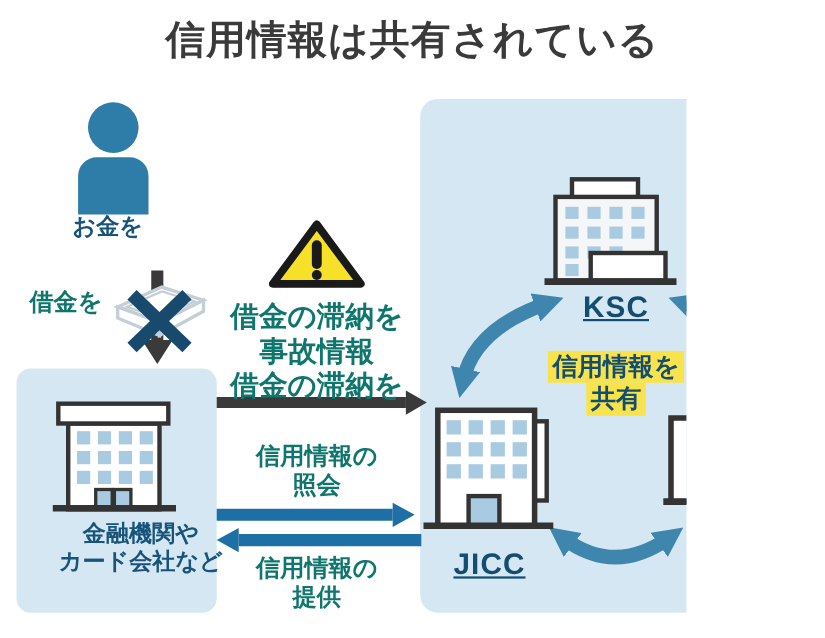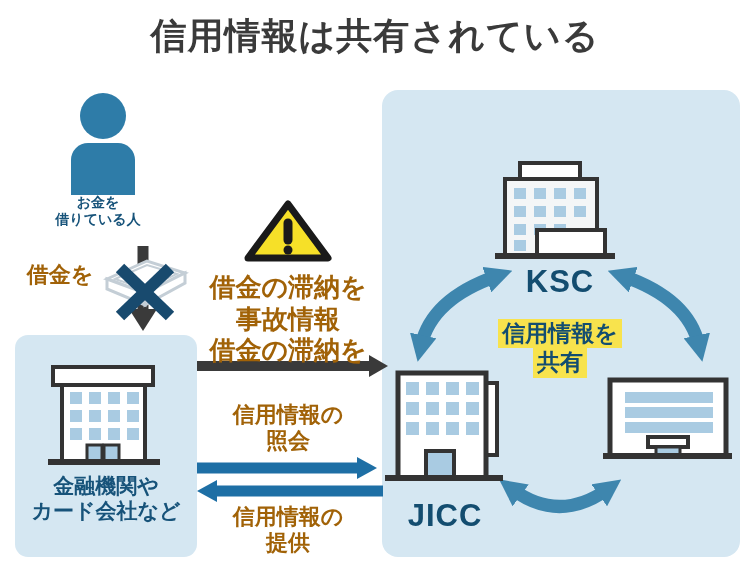--- a/index.html
+++ b/index.html
@@ -1,33 +1,33 @@
 <!DOCTYPE html>
 <html><head>
 <meta charset="utf-8">
 <style>
   html,body{margin:0;padding:0;background:#fff;}
   .canvas{
-    position:relative;width:750px;height:580px;background:#ffffff;
+    position:relative;width:624px;height:580px;background:#ffffff;
     font-family:"Liberation Sans","DejaVu Sans",sans-serif;overflow:hidden;
   }
   .title{
     position:absolute;left:0;top:12px;width:750px;margin:0;text-align:center;
     font-size:36px;font-weight:bold;color:#3a3a3a;letter-spacing:1px;
   }
   .box{position:absolute;background:#d5e7f2;border-radius:16px;}
   .left-box{left:15px;top:335px;width:182px;height:222px;border-radius:13px;}
   .right-box{left:382px;top:90px;width:358px;height:467px;}
   .txt{position:absolute;text-align:center;font-weight:bold;line-height:1.2;}
   .blue-label{color:#17537a;}
-  .gray-label{color:#a16207;}
+  .gray-label{color:#0f766e;}
   .navy-label{color:#134d70;}
   .agency-header{position:absolute;left:382px;top:101px;width:358px;text-align:center;
     font-size:24px;font-weight:bold;color:#17537a;letter-spacing:1px;}
-  .agency-name{font-size:31px;letter-spacing:1px;}
+  .agency-name{font-size:27px;letter-spacing:1px;text-decoration:underline;}
   .person-head{position:absolute;left:80px;top:93px;width:46px;height:46px;border-radius:50%;background:#2e7ca8;}
   .person-body{position:absolute;left:71px;top:143px;width:64px;height:52px;border-radius:17px 17px 0 0;background:#2e7ca8;}
   .hl{background:#f8e34d;padding:0 4px;display:inline-block;}
   svg{position:absolute;overflow:visible;}
   .overlay{left:0;top:0;}
 </style>
 </head>
 <body>
 
 <div class="canvas">
@@ -65,23 +65,22 @@
     <g>
       <path d="M623,276 Q689,299 699,346" stroke="#3e86ae" stroke-width="13" fill="none" marker-start="url(#ah)" marker-end="url(#ah)"></path>
     </g>
     <g>
       <path d="M512,489 Q559,524 608,489" stroke="#3e86ae" stroke-width="13" fill="none" marker-start="url(#ah)" marker-end="url(#ah)"></path>
     </g>
   </svg>
 
   <div class="person-head"></div>
   <div class="person-body"></div>
-  <div class="txt blue-label" style="left:8px;top:194px;width:180px;font-size:14px;">
+  <div class="txt blue-label" style="left:8px;top:194px;width:180px;font-size:21px;">
     <div>お金を</div>
-    <div>借りている人</div>
   </div>
 
   <div class="txt gray-label" style="left:5px;top:262px;width:110px;font-size:22px;">
     <div>借金を</div>
   </div>
 
   <svg style="left:103px;top:255px;" width="85" height="72">
     <polygon points="4,24 44,6 82,18 42,38" fill="#ffffff" stroke="#c4ced6" stroke-width="3"></polygon>
     <polygon points="4,24 4,34 42,50 42,38" fill="#ffffff" stroke="#c4ced6" stroke-width="3"></polygon>
     <polygon points="82,18 82,28 42,50 42,38" fill="#ffffff" stroke="#c4ced6" stroke-width="3"></polygon>
@@ -105,21 +104,21 @@
         <rect x="87" y="50" width="12" height="12"></rect>
       <rect x="30" y="68" width="12" height="12"></rect>
         <rect x="49" y="68" width="12" height="12"></rect>
         <rect x="68" y="68" width="12" height="12"></rect>
         <rect x="87" y="68" width="12" height="12"></rect>
     </g>
     <rect x="47" y="85" width="15" height="16" fill="#a9cbe2" stroke="#333333" stroke-width="3"></rect>
     <rect x="64" y="85" width="15" height="16" fill="#a9cbe2" stroke="#333333" stroke-width="3"></rect>
     <line x1="8" y1="102" x2="120" y2="102" stroke="#333333" stroke-width="6"></line>
   </svg>
-  <div class="txt blue-label" style="left:15px;top:474px;width:182px;font-size:21px;line-height:1.18;">
+  <div class="txt blue-label" style="left:15px;top:474px;width:182px;font-size:21px;line-height:1.18;padding-left:22px;">
     <div>金融機関や</div>
     <div>カード会社など</div>
   </div>
 
   <svg style="left:240px;top:196px;" width="96" height="72">
     <path d="M48,8 L88,62 L8,62 Z" fill="#f6e028" stroke="#1a1a1a" stroke-width="7" stroke-linejoin="round"></path>
     <line x1="48" y1="27" x2="48" y2="44" stroke="#1a1a1a" stroke-width="9" stroke-linecap="round"></line>
     <circle cx="48" cy="54" r="4.5" fill="#1a1a1a"></circle>
   </svg>
 

